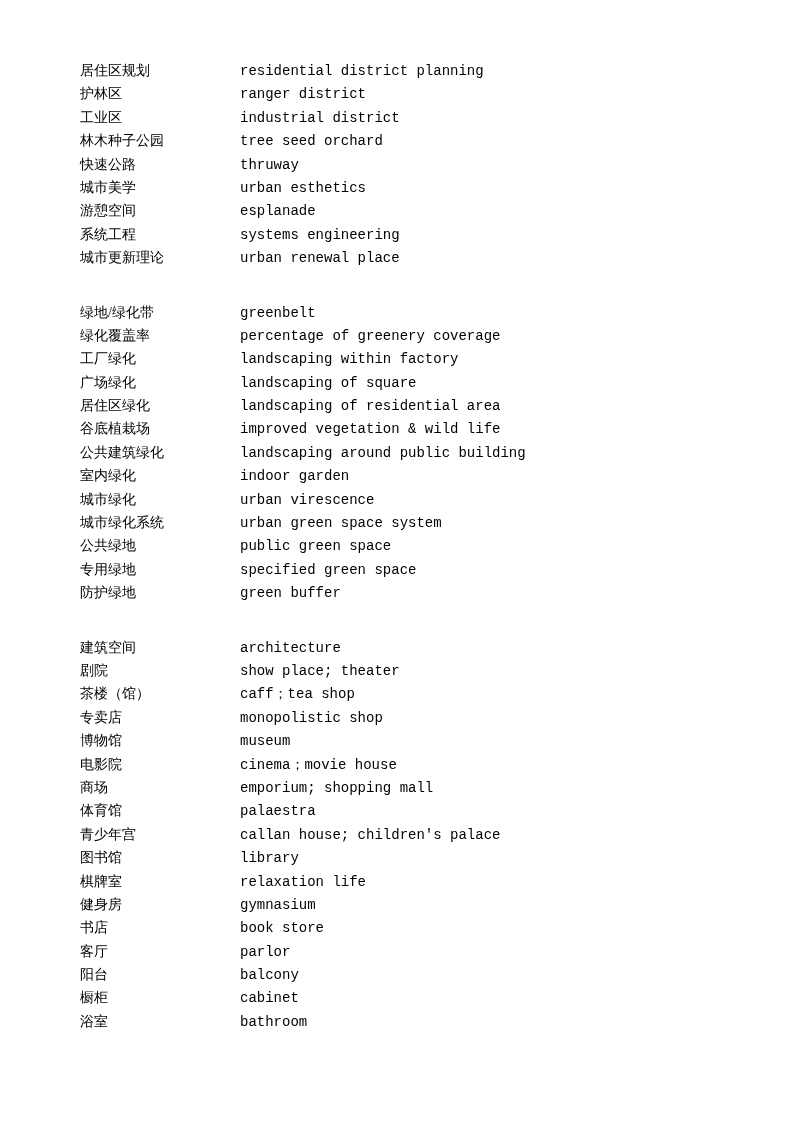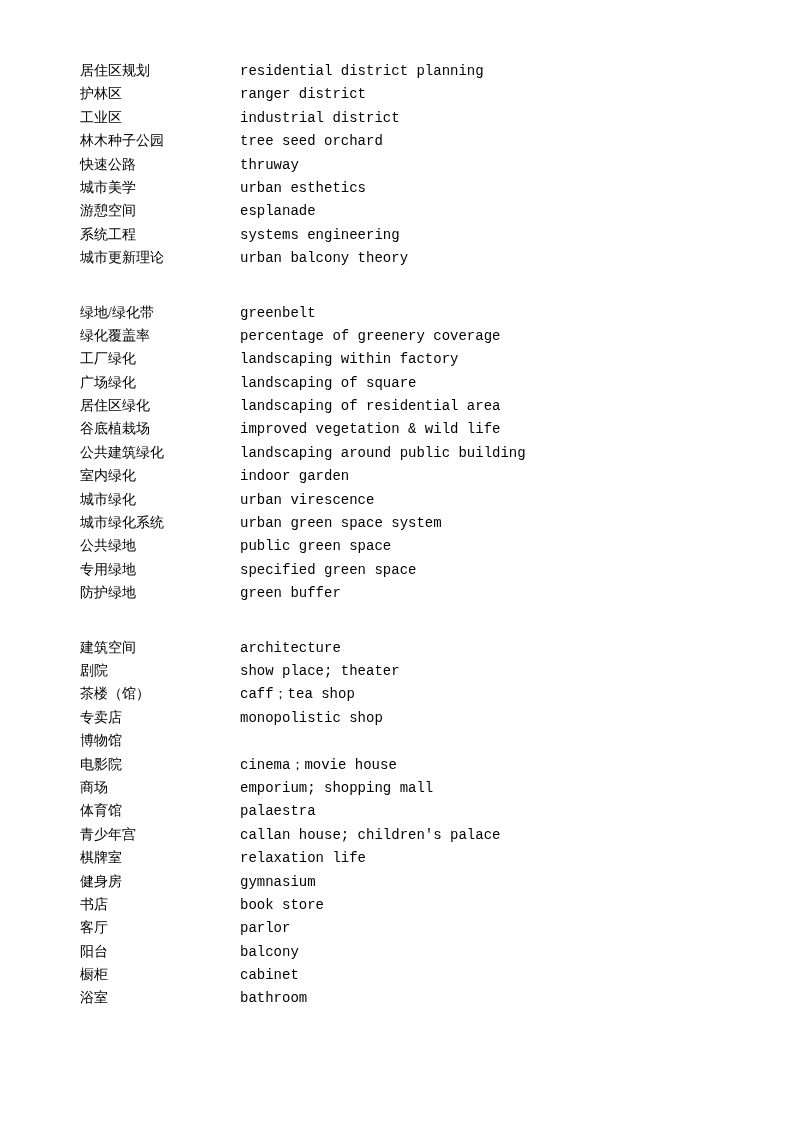--- a/index.html
+++ b/index.html
@@ -67,21 +67,21 @@
       <div class="entry">
         <span class="chinese">游憩空间</span>
         <span class="english">esplanade</span>
       </div>
       <div class="entry">
         <span class="chinese">系统工程</span>
         <span class="english">systems engineering</span>
       </div>
       <div class="entry">
         <span class="chinese">城市更新理论</span>
-        <span class="english">urban balcony theory</span>
+        <span class="english">urban renewal place</span>
       </div>
     </div>
     <div class="section">
       <div class="entry section-header">
         <span class="chinese">绿地/绿化带</span>
         <span class="english">greenbelt</span>
       </div>
       <div class="entry">
         <span class="chinese">绿化覆盖率</span>
         <span class="english">percentage of greenery coverage</span>
@@ -143,36 +143,41 @@
       <div class="entry">
         <span class="chinese">茶楼（馆）</span>
         <span class="english">caff；tea shop</span>
       </div>
       <div class="entry">
         <span class="chinese">专卖店</span>
         <span class="english">monopolistic shop</span>
       </div>
       <div class="entry">
         <span class="chinese">博物馆</span>
+        <span class="english">museum</span>
       </div>
       <div class="entry">
         <span class="chinese">电影院</span>
         <span class="english">cinema；movie house</span>
       </div>
       <div class="entry">
         <span class="chinese">商场</span>
         <span class="english">emporium; shopping mall</span>
       </div>
       <div class="entry">
         <span class="chinese">体育馆</span>
         <span class="english">palaestra</span>
       </div>
       <div class="entry">
         <span class="chinese">青少年宫</span>
         <span class="english">callan house; children's palace</span>
+      </div>
+      <div class="entry">
+        <span class="chinese">图书馆</span>
+        <span class="english">library</span>
       </div>
       <div class="entry">
         <span class="chinese">棋牌室</span>
         <span class="english">relaxation life</span>
       </div>
       <div class="entry">
         <span class="chinese">健身房</span>
         <span class="english">gymnasium</span>
       </div>
       <div class="entry">

